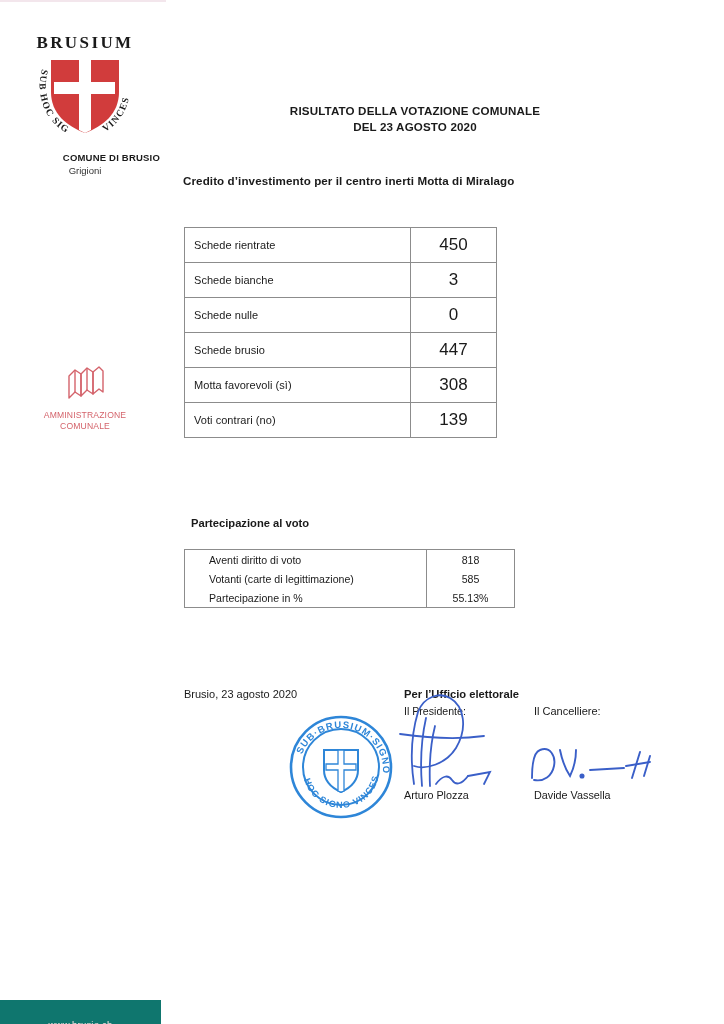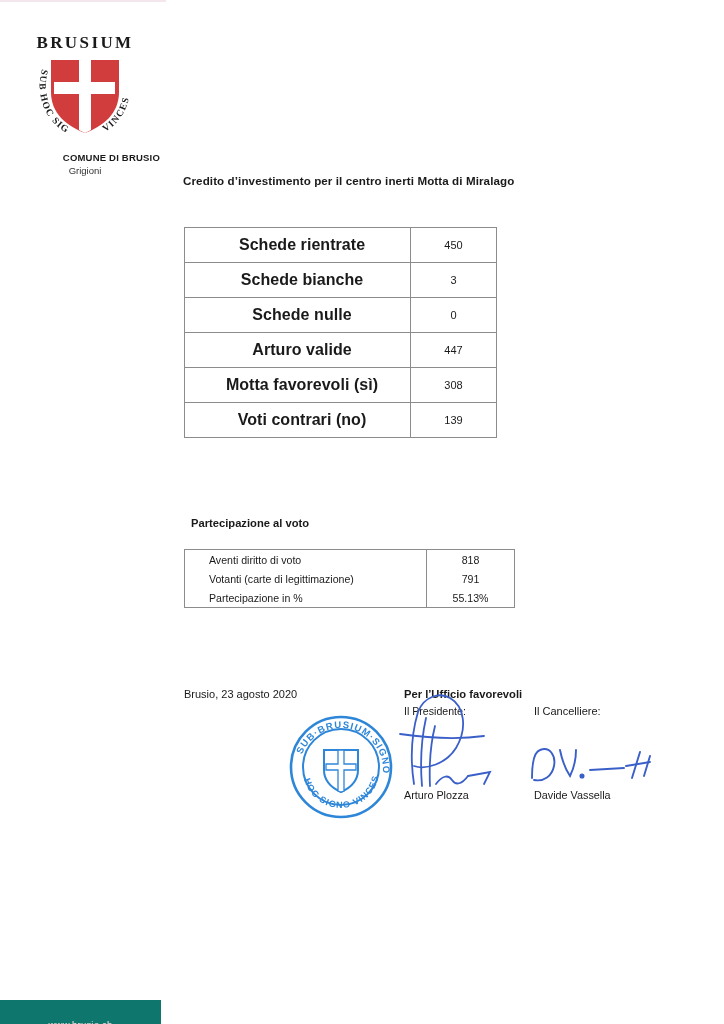--- a/index.html
+++ b/index.html
@@ -135,30 +135,29 @@
     table-layout: fixed;
   }
   .results-table td {
     border: 1px solid #8c8c8c;
     height: 34px;
     vertical-align: middle;
     padding: 0 0 0 9px;
   }
   .results-table td.label {
     width: 216px;
-    font-size: 16px;
-    font-weight: bold;
+    font-size: 11px;
+    font-weight: normal;
     letter-spacing: 0.05px;
-    text-align: center;
   }
   .results-table td.value {
     width: 85px;
     text-align: center;
     padding: 0;
-    font-size: 11px;
+    font-size: 17px;
     font-weight: normal;
   }
 
   
   .part-title {
     position: absolute;
     left: 183px;
     top: 517px;
     font-size: 11.2px;
     font-weight: bold;
@@ -278,44 +277,65 @@
         </text>
         <text font-family="'Liberation Serif', serif" font-size="9.5" font-weight="bold" letter-spacing="1.2" fill="#1a1a1a">
           <textPath href="#arcR" startOffset="6%">VINCES</textPath>
         </text>
       </svg>
     </div>
     <div class="comune-name">COMUNE DI BRUSIO</div>
     <div class="comune-region">Grigioni</div>
   </div>
 
+  <div class="admin-block">
+    <div class="books-icon">
+      <svg viewBox="0 0 46 42" width="46" height="42" aria-hidden="true">
+        <g fill="none" stroke="#d4636b" stroke-width="1.4" stroke-linejoin="round">
+          <path d="M 7 14 L 13 8 L 19 12 L 19 34 L 13 30 L 7 36 Z"></path>
+          <path d="M 19 12 L 25 6 L 31 10 L 31 32 L 25 28 L 19 34 Z"></path>
+          <path d="M 31 10 L 37 5 L 41 9 L 41 30 L 37 27 L 31 32 Z"></path>
+          <path d="M 13 8 L 13 30"></path>
+          <path d="M 25 6 L 25 28"></path>
+        </g>
+      </svg>
+    </div>
+    <div class="admin-label">
+      <span>AMMINISTRAZIONE</span><br>
+      <span>COMUNALE</span>
+    </div>
+  </div>
 
   <div class="footer-bar">
     <span>www.brusio.ch</span>
   </div>
 
+  <div class="doc-title">
+    <span>RISULTATO DELLA VOTAZIONE COMUNALE</span><br>
+    <span>DEL  23 AGOSTO 2020</span>
+  </div>
 
   <div class="doc-subject">Credito d’investimento per il centro inerti Motta di Miralago</div>
 
   <table class="results-table">
     <tbody>
       <tr>
         <td class="label">Schede rientrate</td>
         <td class="value">450</td>
       </tr>
       <tr>
         <td class="label">Schede bianche</td>
         <td class="value">3</td>
       </tr>
       <tr>
         <td class="label">Schede nulle</td>
         <td class="value">0</td>
       </tr>
       <tr>
-        <td class="label">Arturo valide</td>
+        <td class="label">Schede brusio</td>
         <td class="value">447</td>
       </tr>
       <tr>
         <td class="label">Motta favorevoli (sì)</td>
         <td class="value">308</td>
       </tr>
       <tr>
         <td class="label">Voti contrari (no)</td>
         <td class="value">139</td>
       </tr>
@@ -325,31 +345,31 @@
   <div class="part-title">Partecipazione al voto</div>
 
   <table class="part-table">
     <tbody>
       <tr>
         <td class="label">Aventi diritto di voto</td>
         <td class="value">818</td>
       </tr>
       <tr>
         <td class="label">Votanti (carte di legittimazione)</td>
-        <td class="value">791</td>
+        <td class="value">585</td>
       </tr>
       <tr>
         <td class="label">Partecipazione in %</td>
         <td class="value">55.13%</td>
       </tr>
     </tbody>
   </table>
 
   <div class="place-date">Brusio, 23 agosto 2020</div>
-  <div class="office-title">Per l’Ufficio favorevoli</div>
+  <div class="office-title">Per l’Ufficio elettorale</div>
   <div class="role-president">Il Presidente:</div>
   <div class="role-chancellor">Il Cancelliere:</div>
 
   <div class="stamp">
     <svg viewBox="0 0 110 110" width="110" height="110" aria-hidden="true">
       <defs>
         <path id="stampTop" d="M 13 58 A 42 42 0 0 1 97 58" fill="none"></path>
         <path id="stampBot" d="M 17 58 A 38 38 0 0 0 93 58" fill="none"></path>
       </defs>
       <circle cx="55" cy="55" r="50" fill="none" stroke="#2e86d8" stroke-width="2.6"></circle>

